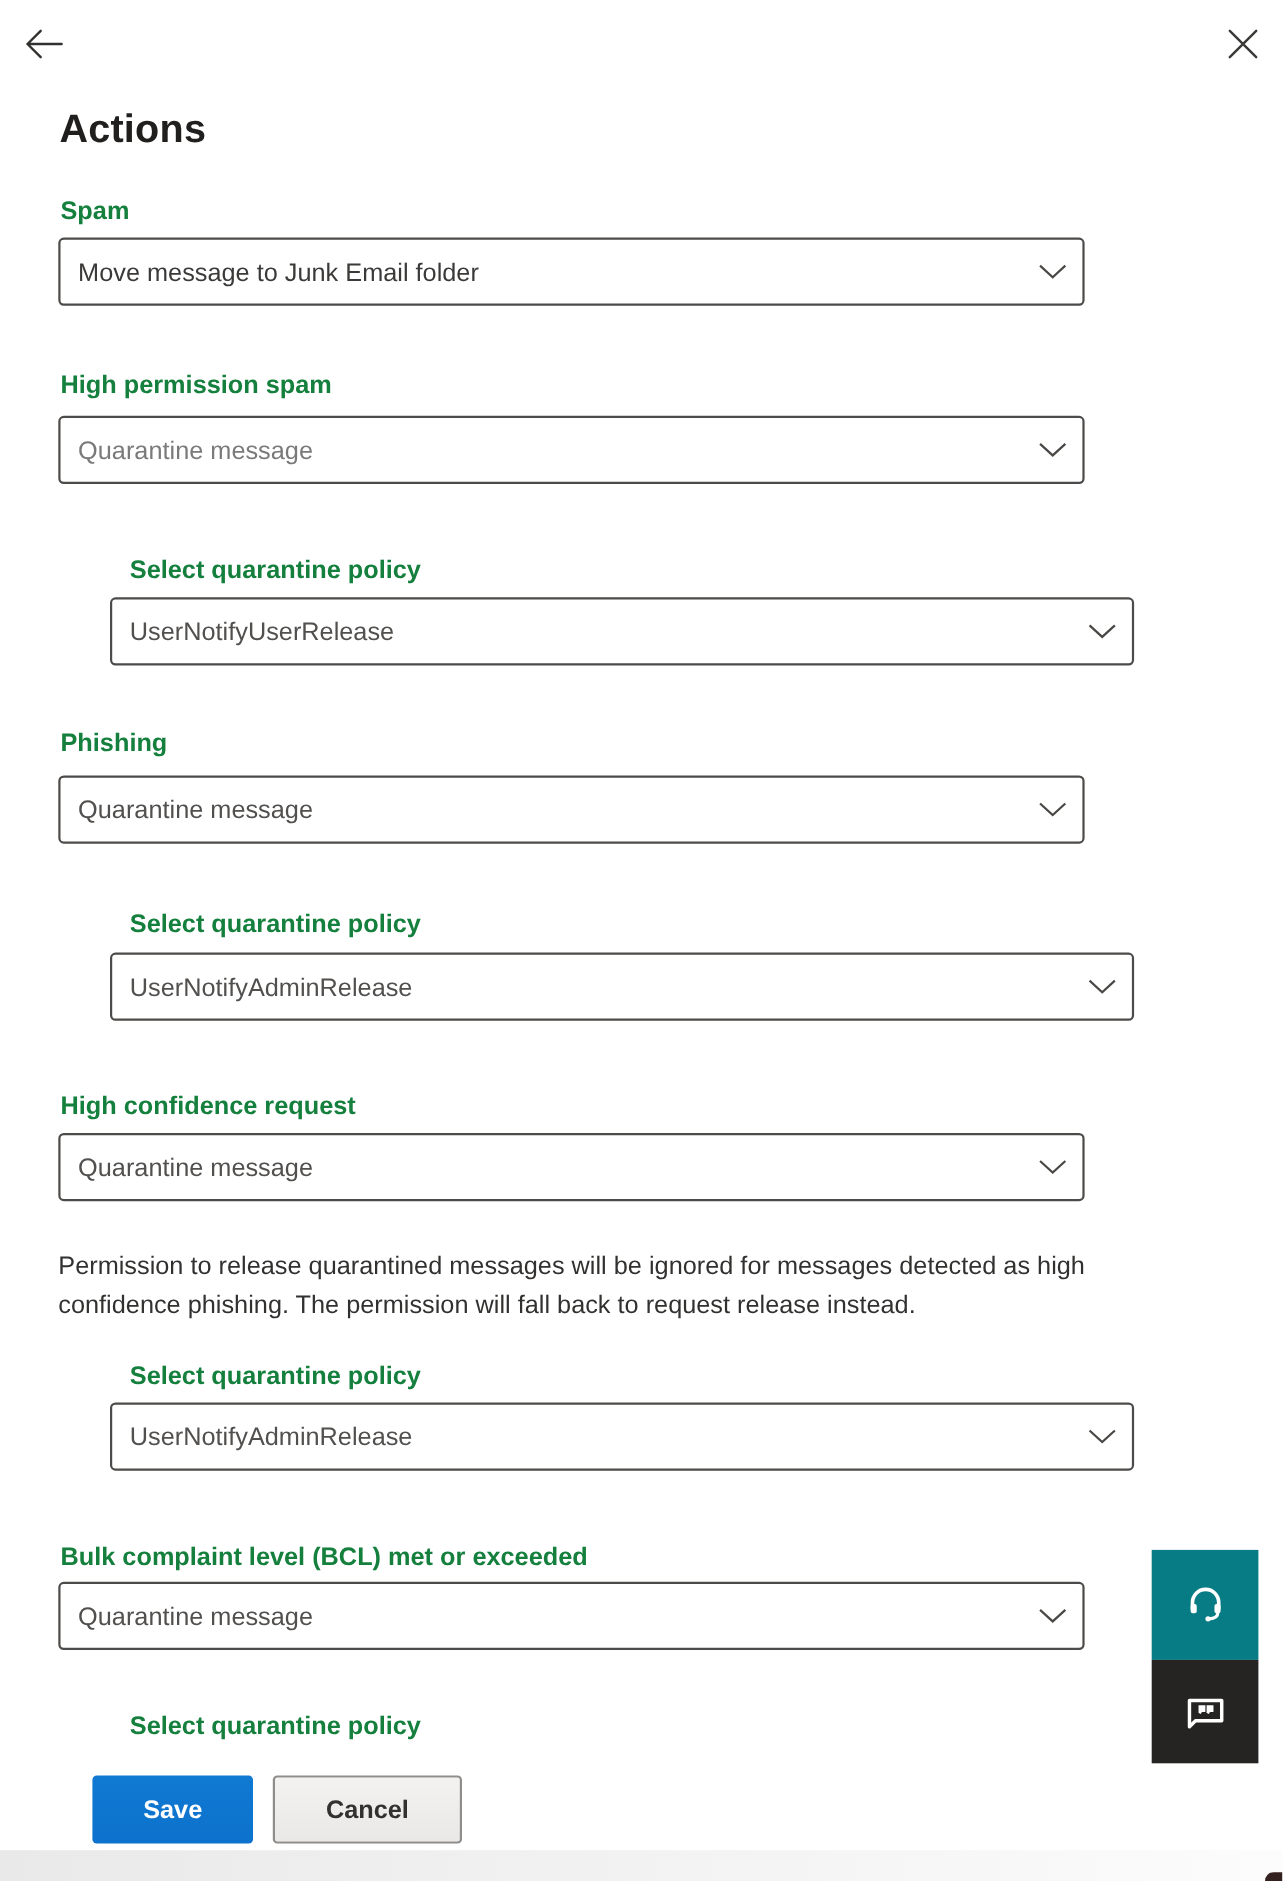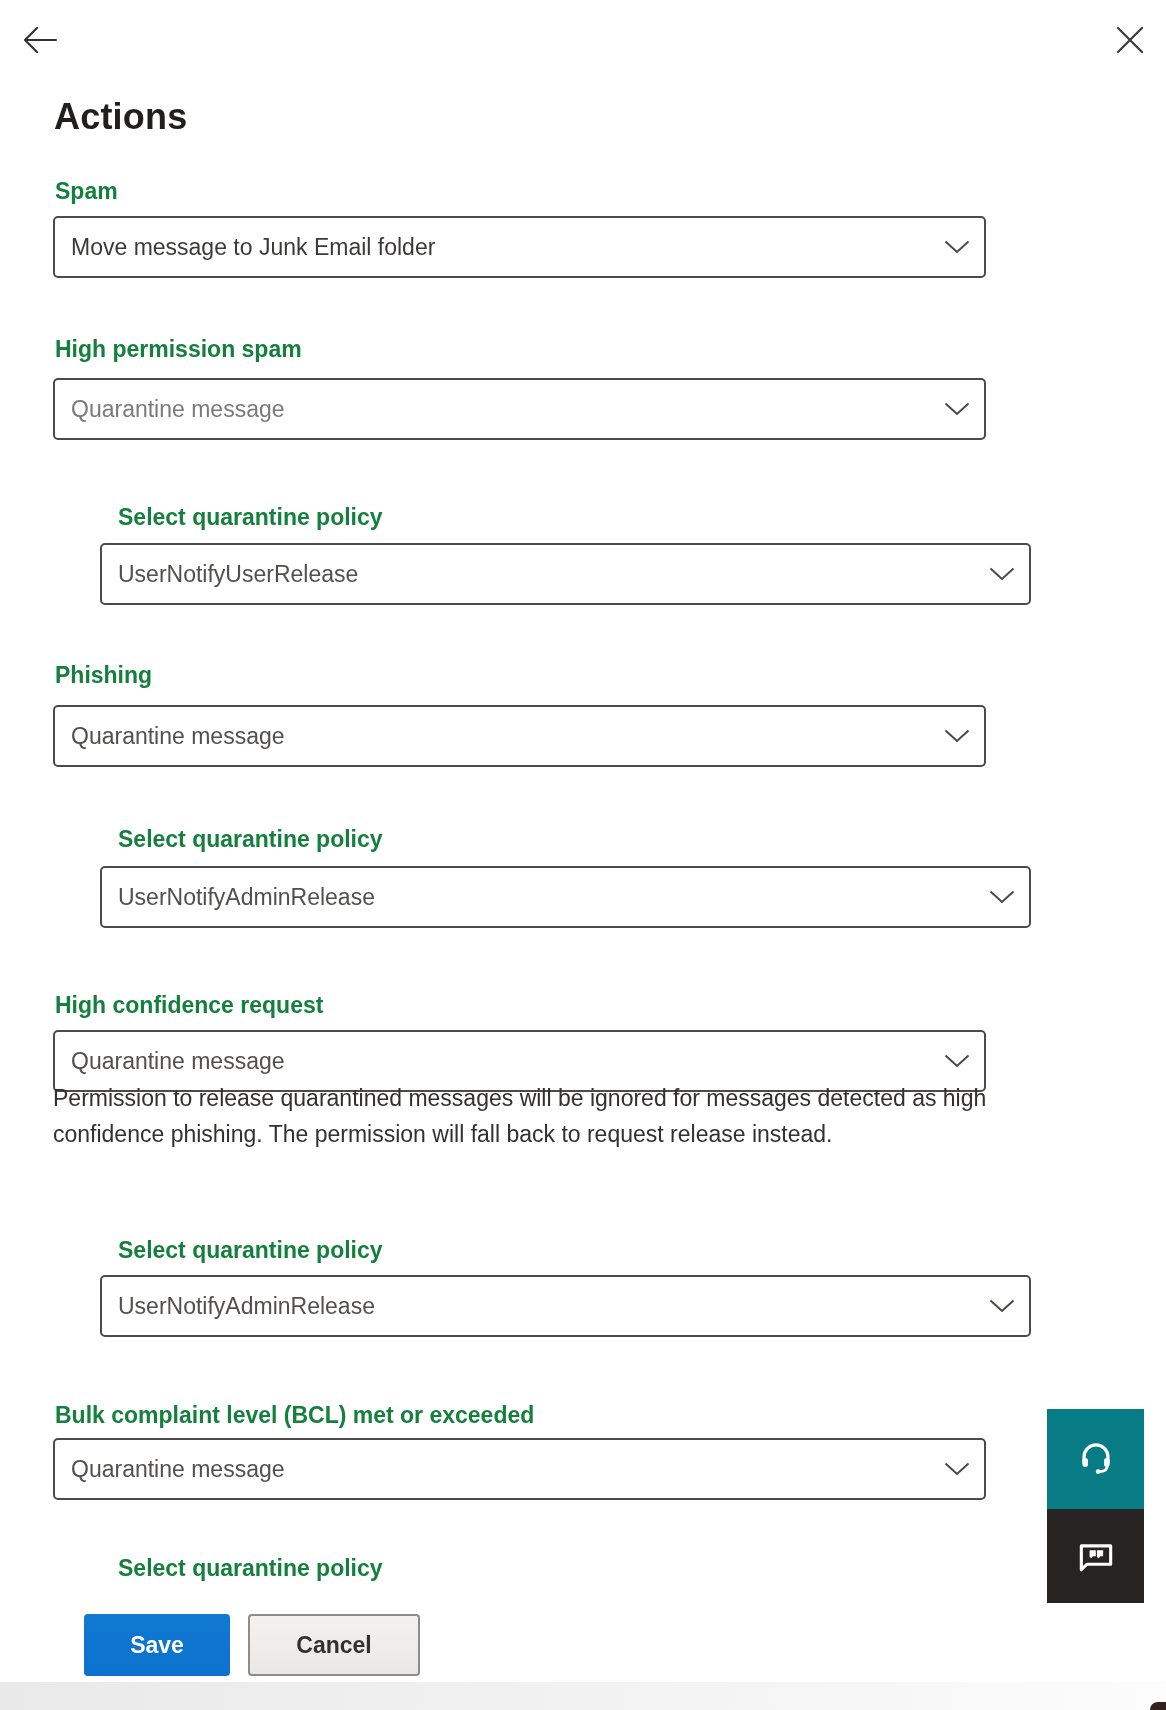--- a/index.html
+++ b/index.html
@@ -36,21 +36,21 @@
   }
   .val-dark{color:#3b3a39;}
   .val-mid{color:#52504e;}
   .val-muted{color:#7a7a7a;}
   .dropdown .chev{
     position:absolute;right:14px;top:50%;margin-top:-7px;width:26px;height:14px;
   }
   .main-dd{left:53px;width:933px;}
   .ind-dd{left:100px;width:931px;}
   #note{
-    position:absolute;left:53px;top:1080px;width:962px;
+    position:absolute;left:53px;top:1132px;width:962px;
     font-size:23px;font-weight:400;color:#323130;line-height:36px;
   }
   #partial-label-clip{
     position:absolute;left:118px;top:1553px;width:400px;height:29px;
     overflow:hidden;
   }
   #partial-label-clip .field-label{position:static;}
   #footer-mask{
     position:absolute;left:0;top:1582px;width:1166px;height:128px;background:#ffffff;
   }

